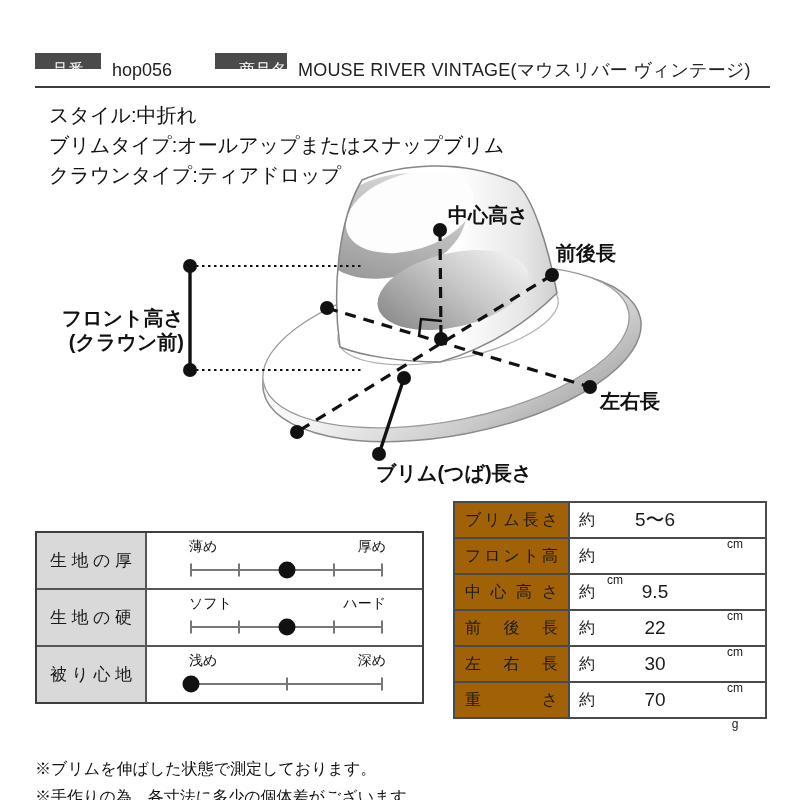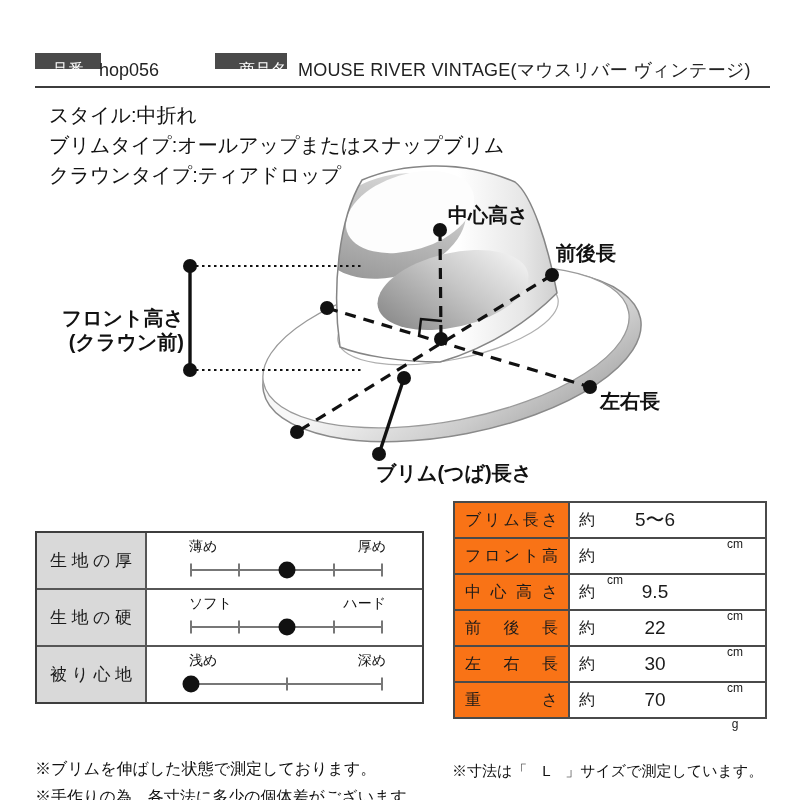--- a/index.html
+++ b/index.html
@@ -5,21 +5,21 @@
   html,body{margin:0;padding:0;background:#fff;}
   #page{position:relative;width:800px;height:800px;background:#ffffff;overflow:hidden;
         font-family:"Liberation Sans",sans-serif;color:#1a1a1a;}
   
   .hdr{position:absolute;top:53px;left:35px;width:735px;height:33px;}
   .tag{position:absolute;top:0;height:16px;line-height:33px;text-align:center;
        background:#4a4a4a;color:#ffffff;font-size:16px;}
   .tag.t1{left:0;width:66px;}
   .tag.t2{left:180px;width:72px;text-align:right;}
   .hdr-val{position:absolute;top:0;height:33px;line-height:34px;font-size:18px;color:#222;}
-  .hv1{left:64px;}
+  .hv1{left:77px;}
   .hv2{left:263px;letter-spacing:0.2px;}
   .hdr-line{position:absolute;top:86px;left:35px;width:735px;height:2px;background:#3c3c3c;}
   
   .spec{position:absolute;left:49px;font-size:20px;line-height:22px;color:#111;}
   .s0{top:104px;} .s1{top:134px;} .s2{top:164px;}
   
   .diagram{position:absolute;left:0;top:150px;width:800px;height:390px;}
   .dlabel{font-weight:bold;font-size:20px;fill:#111;}
   
   .atable{position:absolute;left:35px;top:531px;width:385px;border:2px solid #3e3e3e;background:#fff;}
@@ -32,21 +32,21 @@
   .smax{position:absolute;right:36px;top:5px;}
   .track{position:absolute;left:44px;right:40px;top:36px;height:2px;}
   .track::before{content:'';position:absolute;left:0;right:0;top:0;height:2px;background:#777;}
   .tick{position:absolute;top:1px;width:2px;height:13px;background:#777;transform:translate(-50%,-50%);}
   .dot{position:absolute;top:1px;width:17px;height:17px;border-radius:50%;background:#111;transform:translate(-50%,-50%);}
   
   .mtable{position:absolute;left:453px;top:501px;width:314px;box-sizing:border-box;
           border:2px solid #4a4a4a;background:#fff;}
   .mrow{display:flex;height:34px;border-top:2px solid #4a4a4a;}
   .mrow:first-child{border-top:none;}
-  .mlabel{width:115px;box-sizing:border-box;background:#f97316;border-right:2px solid #4a4a4a;
+  .mlabel{width:115px;box-sizing:border-box;background:#a16207;border-right:2px solid #4a4a4a;
           font-size:16px;line-height:34px;padding:0 10px;text-align:justify;text-align-last:justify;}
   .mval{flex:1;display:flex;align-items:center;padding:0 10px 0 9px;}
   .approx{font-size:16px;}
   .num{flex:1;text-align:center;font-size:19px;}
   .unit{width:40px;text-align:center;font-size:12px;margin-top:48px;}
   
   .note{position:absolute;font-size:16px;color:#111;margin-top:48px;}
   .nl0{left:35px;top:711px;}
   .nl1{left:35px;top:739px;}
   .nr{left:452px;top:714px;font-size:15px;}
@@ -230,15 +230,14 @@
       <div class="mval">
         <span class="approx">約</span>
         <span class="num">70</span>
         <span class="unit">g</span>
       </div>
     </div>
   </div>
 
   <div class="note nl0">※ブリムを伸ばした状態で測定しております。</div>
   <div class="note nl1">※手作りの為、各寸法に多少の個体差がございます。</div>
-  <div class="note nr">※寸法は「　L　」サイズで測定しています。</div>
 
 </div>
 
 </body></html>

